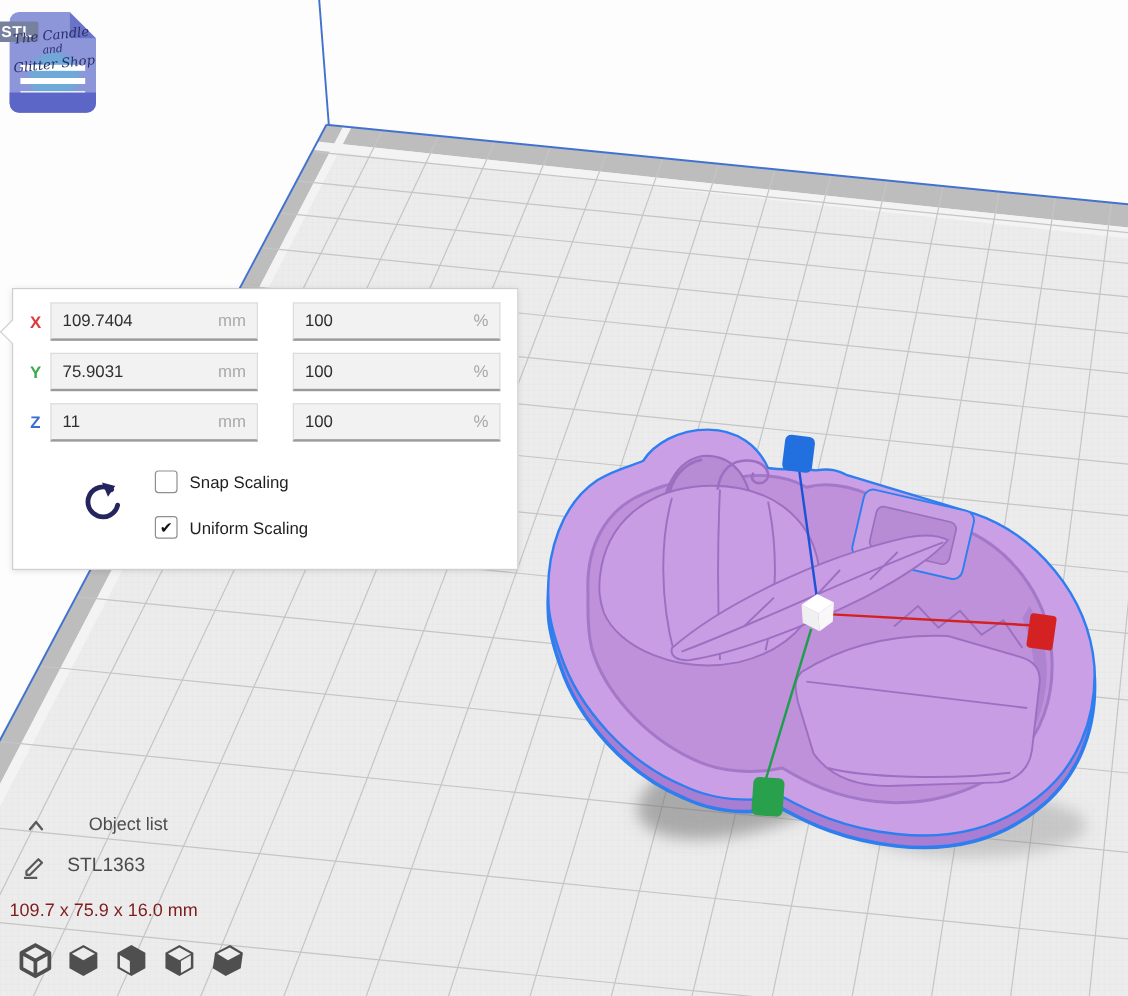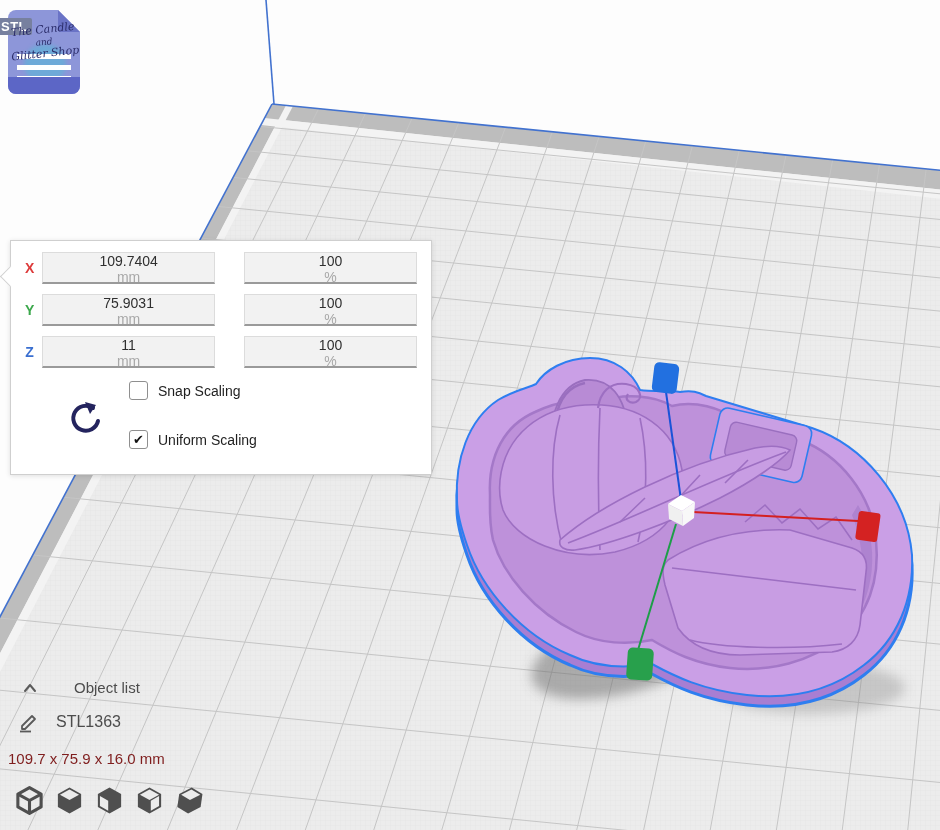--- a/index.html
+++ b/index.html
@@ -33,21 +33,21 @@
 
   
   .panel{position:absolute;left:10px;top:240px;width:420px;height:233px;
     background:#ffffff;border:1px solid #cfcfcf;box-shadow:0 1px 5px rgba(0,0,0,.12);}
   .panel .notch{position:absolute;left:-8px;top:28px;width:14px;height:14px;background:#fff;
     border-left:1px solid #cfcfcf;border-bottom:1px solid #cfcfcf;transform:rotate(45deg);}
   .prow{display:flex;align-items:center;margin:11px 14px 0 6px;height:31px;}
   .prow .axis{width:26px;text-align:center;font-size:14px;font-weight:bold;}
   .axis-x{color:#dd3b3b}.axis-y{color:#3ca84c}.axis-z{color:#3a6fd0}
   .pfield{height:29px;background:#f2f2f2;border:1px solid #dcdcdc;border-bottom:2px solid #9a9a9a;
-    display:flex;align-items:center;justify-content:space-between;padding:0 9px;font-size:14px;flex-direction:column;}
+    display:flex;align-items:center;justify-content:space-between;padding:0 9px;font-size:14px;}
   .pfield .val{color:#2f2f2f;}
   .pfield .unit{color:#a8a8a8;}
   .f1{width:158px;}
   .f2{width:158px;margin-left:29px;}
   .chk-row{position:absolute;left:118px;display:flex;align-items:center;gap:10px;}
   .chk{width:17px;height:17px;border:1.5px solid #8f8f8f;border-radius:3px;background:#fff;
     display:flex;align-items:center;justify-content:center;font-size:13px;color:#111;
     font-weight:bold;line-height:1;}
   .chk-label{font-size:14px;color:#1f1f1f;}
   .reset-btn{position:absolute;left:52px;top:158px;width:46px;height:46px;background:none;
@@ -256,21 +256,21 @@
     </div>
   </div>
 
   <button class="reset-btn" title="">
     <svg viewBox="0 0 46 46" width="46" height="46">
       <path d="M30 9 A12.5 12.5 0 1 0 35 22" fill="none" stroke="#24245e" stroke-width="4" stroke-linecap="round"></path>
       <polygon points="22,3 33,6 27,15" fill="#24245e"></polygon>
     </svg>
   </button>
 
-  <div class="chk-row" style="top:140px">
+  <div class="chk-row" style="top:151px">
     <div class="chk">
       <span></span>
     </div>
     <div class="chk-label">Snap Scaling</div>
   </div>
   <div class="chk-row" style="top:189px">
     <div class="chk">
       <span>✔</span>
     </div>
     <div class="chk-label">Uniform Scaling</div>

